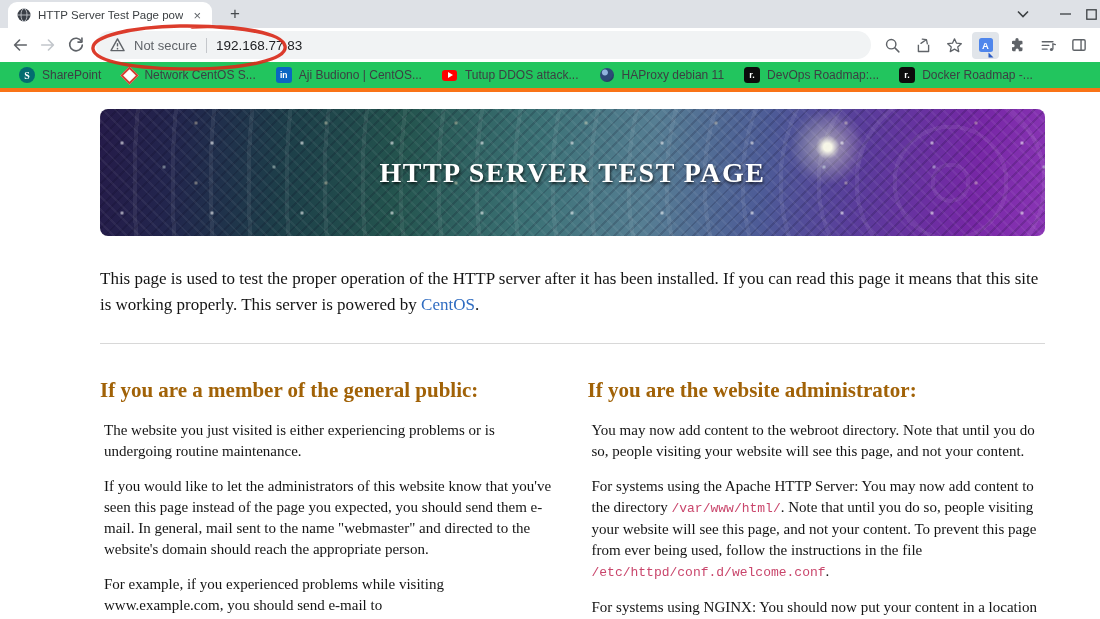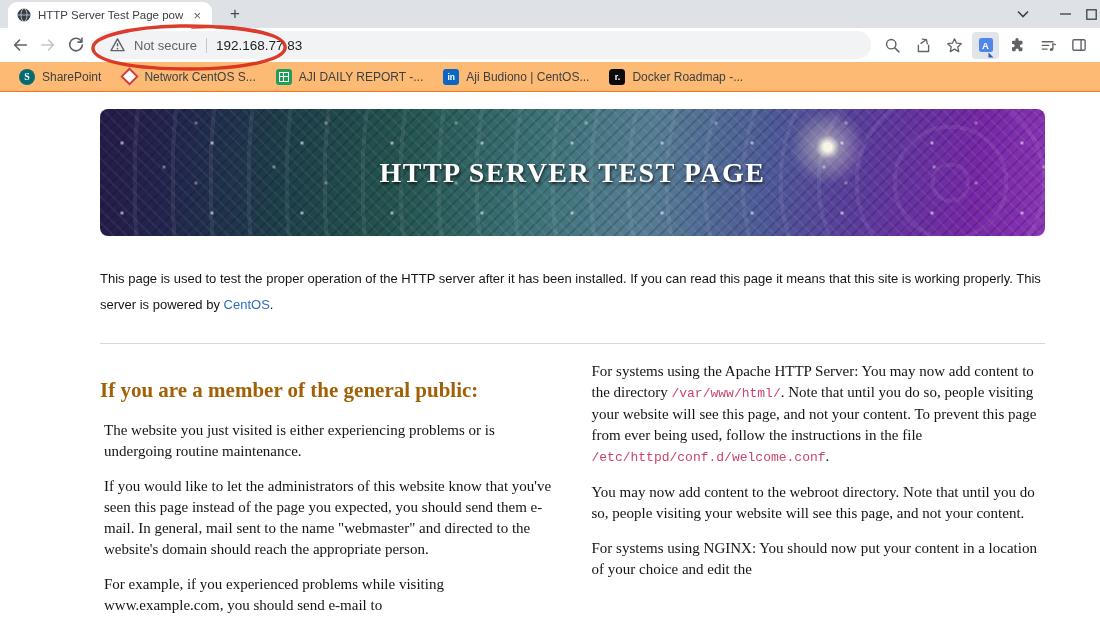--- a/index.html
+++ b/index.html
@@ -39,21 +39,21 @@
   .action-icons { display:flex; align-items:center; gap:4px; }
   .act-btn { width:27px; height:27px; display:flex; align-items:center; justify-content:center; border-radius:4px; }
   .act-btn.highlight { background:#e1e5ea; }
   .translate-glyph { width:14px; height:14px; background:#4f86ec; border-radius:2.5px; position:relative;
     color:#fff; font-size:9.5px; font-weight:bold; display:flex; align-items:center; justify-content:center; }
   .translate-glyph::after { content:""; position:absolute; right:-3px; bottom:-3px; width:0; height:0;
     border-left:5px solid transparent; border-top:5px solid transparent; border-right:5px solid #2a5bc4; transform:rotate(90deg); }
 
   
   .bookmarks {
-    height:30px; background:#fdba74; border-bottom:1px solid #f97316;
+    height:30px; background:#22c55e; border-bottom:4px solid #f97316;
     display:flex; align-items:center; padding:0 10px; gap:2px;
   }
   .bm { display:flex; align-items:center; gap:7px; padding:3px 9px; border-radius:4px; cursor:pointer; }
   .bm-label { font-size:12px; color:#3c4043; white-space:nowrap; }
   .bm-ico { width:16px; height:16px; display:flex; align-items:center; justify-content:center; flex:0 0 auto; }
 
   .sharepoint-icon { background:#036c70; border-radius:50%; color:#fff; font-size:10px; font-weight:bold; font-family:"Liberation Serif",serif; }
   .sharepoint-icon::before { content:"S"; }
   .diagram-icon::before { content:""; width:9px; height:9px; border:2.2px solid #d23f31; background:#fff; transform:rotate(45deg); display:block; }
   .sheets-icon { background:#1e9e57; border-radius:3px; }
@@ -89,22 +89,22 @@
       repeating-linear-gradient(45deg, rgba(255,255,255,0.05) 0 2px, transparent 2px 9px),
       repeating-linear-gradient(-45deg, rgba(8,4,28,0.16) 0 2px, transparent 2px 8px),
       linear-gradient(97deg, #251b49 0%, #22254d 8%, #1d3f49 20%, #24544e 32%, #3c7276 46%, #567e93 58%, #4d5b97 70%, #5a3c9b 80%, #7627a5 92%, #8a35b5 100%);
     background-size: 90px 70px, 110px 80px, 130px 60px, auto, auto, auto, auto, auto;
   }
   .banner h1 {
     margin:3px; color:#fff; font-family:"Liberation Serif", serif; font-weight:bold;
     font-size:28px; letter-spacing:1.5px; text-shadow:1px 2px 3px rgba(0,0,0,0.7);
   }
   .intro {
-    margin:30px 0 0 100px; width:942px; font-family:Liberation Sans, sans-serif;
-    font-size:13px; line-height:25.5px; color:#141414;
+    margin:30px 0 0 100px; width:942px; font-family:Liberation Serif, serif;
+    font-size:17px; line-height:25.5px; color:#141414;
   }
   .intro a { color:#2f6cc1; text-decoration:none; cursor:pointer; }
   .rule { margin:26px 0 0 100px; width:945px; border:0; border-top:1px solid #d8d8d8; height:0; }
   .columns { margin:0 0 0 100px; width:945px; display:flex; gap:30px; }
   .col { width:458px; }
   .col h2 { margin:34px 0 0; font-family:"Liberation Serif", serif; font-size:21px; color:#a16207; }
   .col p { margin:17px 4px 0; font-family:"Liberation Serif", serif; font-size:15px; line-height:21px; color:#141414; }
   .col p + p { margin-top:14px; }
   code { font-family:"Liberation Mono", monospace; font-size:13px; color:#c9456b; }
 
@@ -223,32 +223,40 @@
   <div class="bm">
     <span class="bm-ico sharepoint-icon"></span>
     <span class="bm-label">SharePoint</span>
   </div>
 
   <div class="bm">
     <span class="bm-ico diagram-icon"></span>
     <span class="bm-label">Network CentOS S...</span>
   </div>
 
-  <div class="bm">
-    <span class="bm-ico sheets-icon"></span>
-    <span class="bm-label">AJI DAILY REPORT -...</span>
-  </div>
 
   <div class="bm">
     <span class="bm-ico linkedin-icon"></span>
     <span class="bm-label">Aji Budiono | CentOS...</span>
   </div>
 
-
-
+  <div class="bm">
+    <span class="bm-ico youtube-icon"></span>
+    <span class="bm-label">Tutup DDOS attack...</span>
+  </div>
+
+  <div class="bm">
+    <span class="bm-ico haproxy-icon"></span>
+    <span class="bm-label">HAProxy debian 11</span>
+  </div>
+
+  <div class="bm">
+    <span class="bm-ico roadmap-icon"></span>
+    <span class="bm-label">DevOps Roadmap:...</span>
+  </div>
 
   <div class="bm">
     <span class="bm-ico roadmap-icon"></span>
     <span class="bm-label">Docker Roadmap -...</span>
   </div>
 
 </div>
 
 <svg class="annotation" width="212" height="50" viewBox="0 0 212 50">
   <path d="M106 4 C 154 2, 196 10, 199 23 C 202 36, 161 46, 104 46 C 50 46, 9 39, 7 26 C 5 13, 46 4, 94 3 C 128 2.5, 166 6, 184 12" fill="none" stroke="#d92b1a" stroke-width="3.4" stroke-linecap="round" opacity="0.92"></path>
@@ -264,18 +272,19 @@
   <hr class="rule">
 
   <div class="columns">
     <div class="col">
       <h2>If you are a member of the general public:</h2>
       <p>The website you just visited is either experiencing problems or is undergoing routine maintenance.</p>
       <p>If you would like to let the administrators of this website know that you've seen this page instead of the page you expected, you should send them e-mail. In general, mail sent to the name "webmaster" and directed to the website's domain should reach the appropriate person.</p>
       <p>For example, if you experienced problems while visiting www.example.com, you should send e-mail to "webmaster@webroot.com".</p>
     </div>
     <div class="col">
+      <h2>If you are the website administrator:</h2>
+      <p>You may now add content to the webroot directory. Note that until you do so, people visiting your website will see this page, and not your content.</p>
       <p><span>For systems using the Apache HTTP Server: You may now add content to the directory </span><code>/var/www/html/</code><span>. Note that until you do so, people visiting your website will see this page, and not your content. To prevent this page from ever being used, follow the instructions in the file </span><code>/etc/httpd/conf.d/welcome.conf</code><span>.</span></p>
-      <p>You may now add content to the webroot directory. Note that until you do so, people visiting your website will see this page, and not your content.</p>
       <p><span>For systems using NGINX: You should now put your content in a location of your choice and edit the </span></p>
     </div>
   </div>
 </div>
 
 </body></html>

